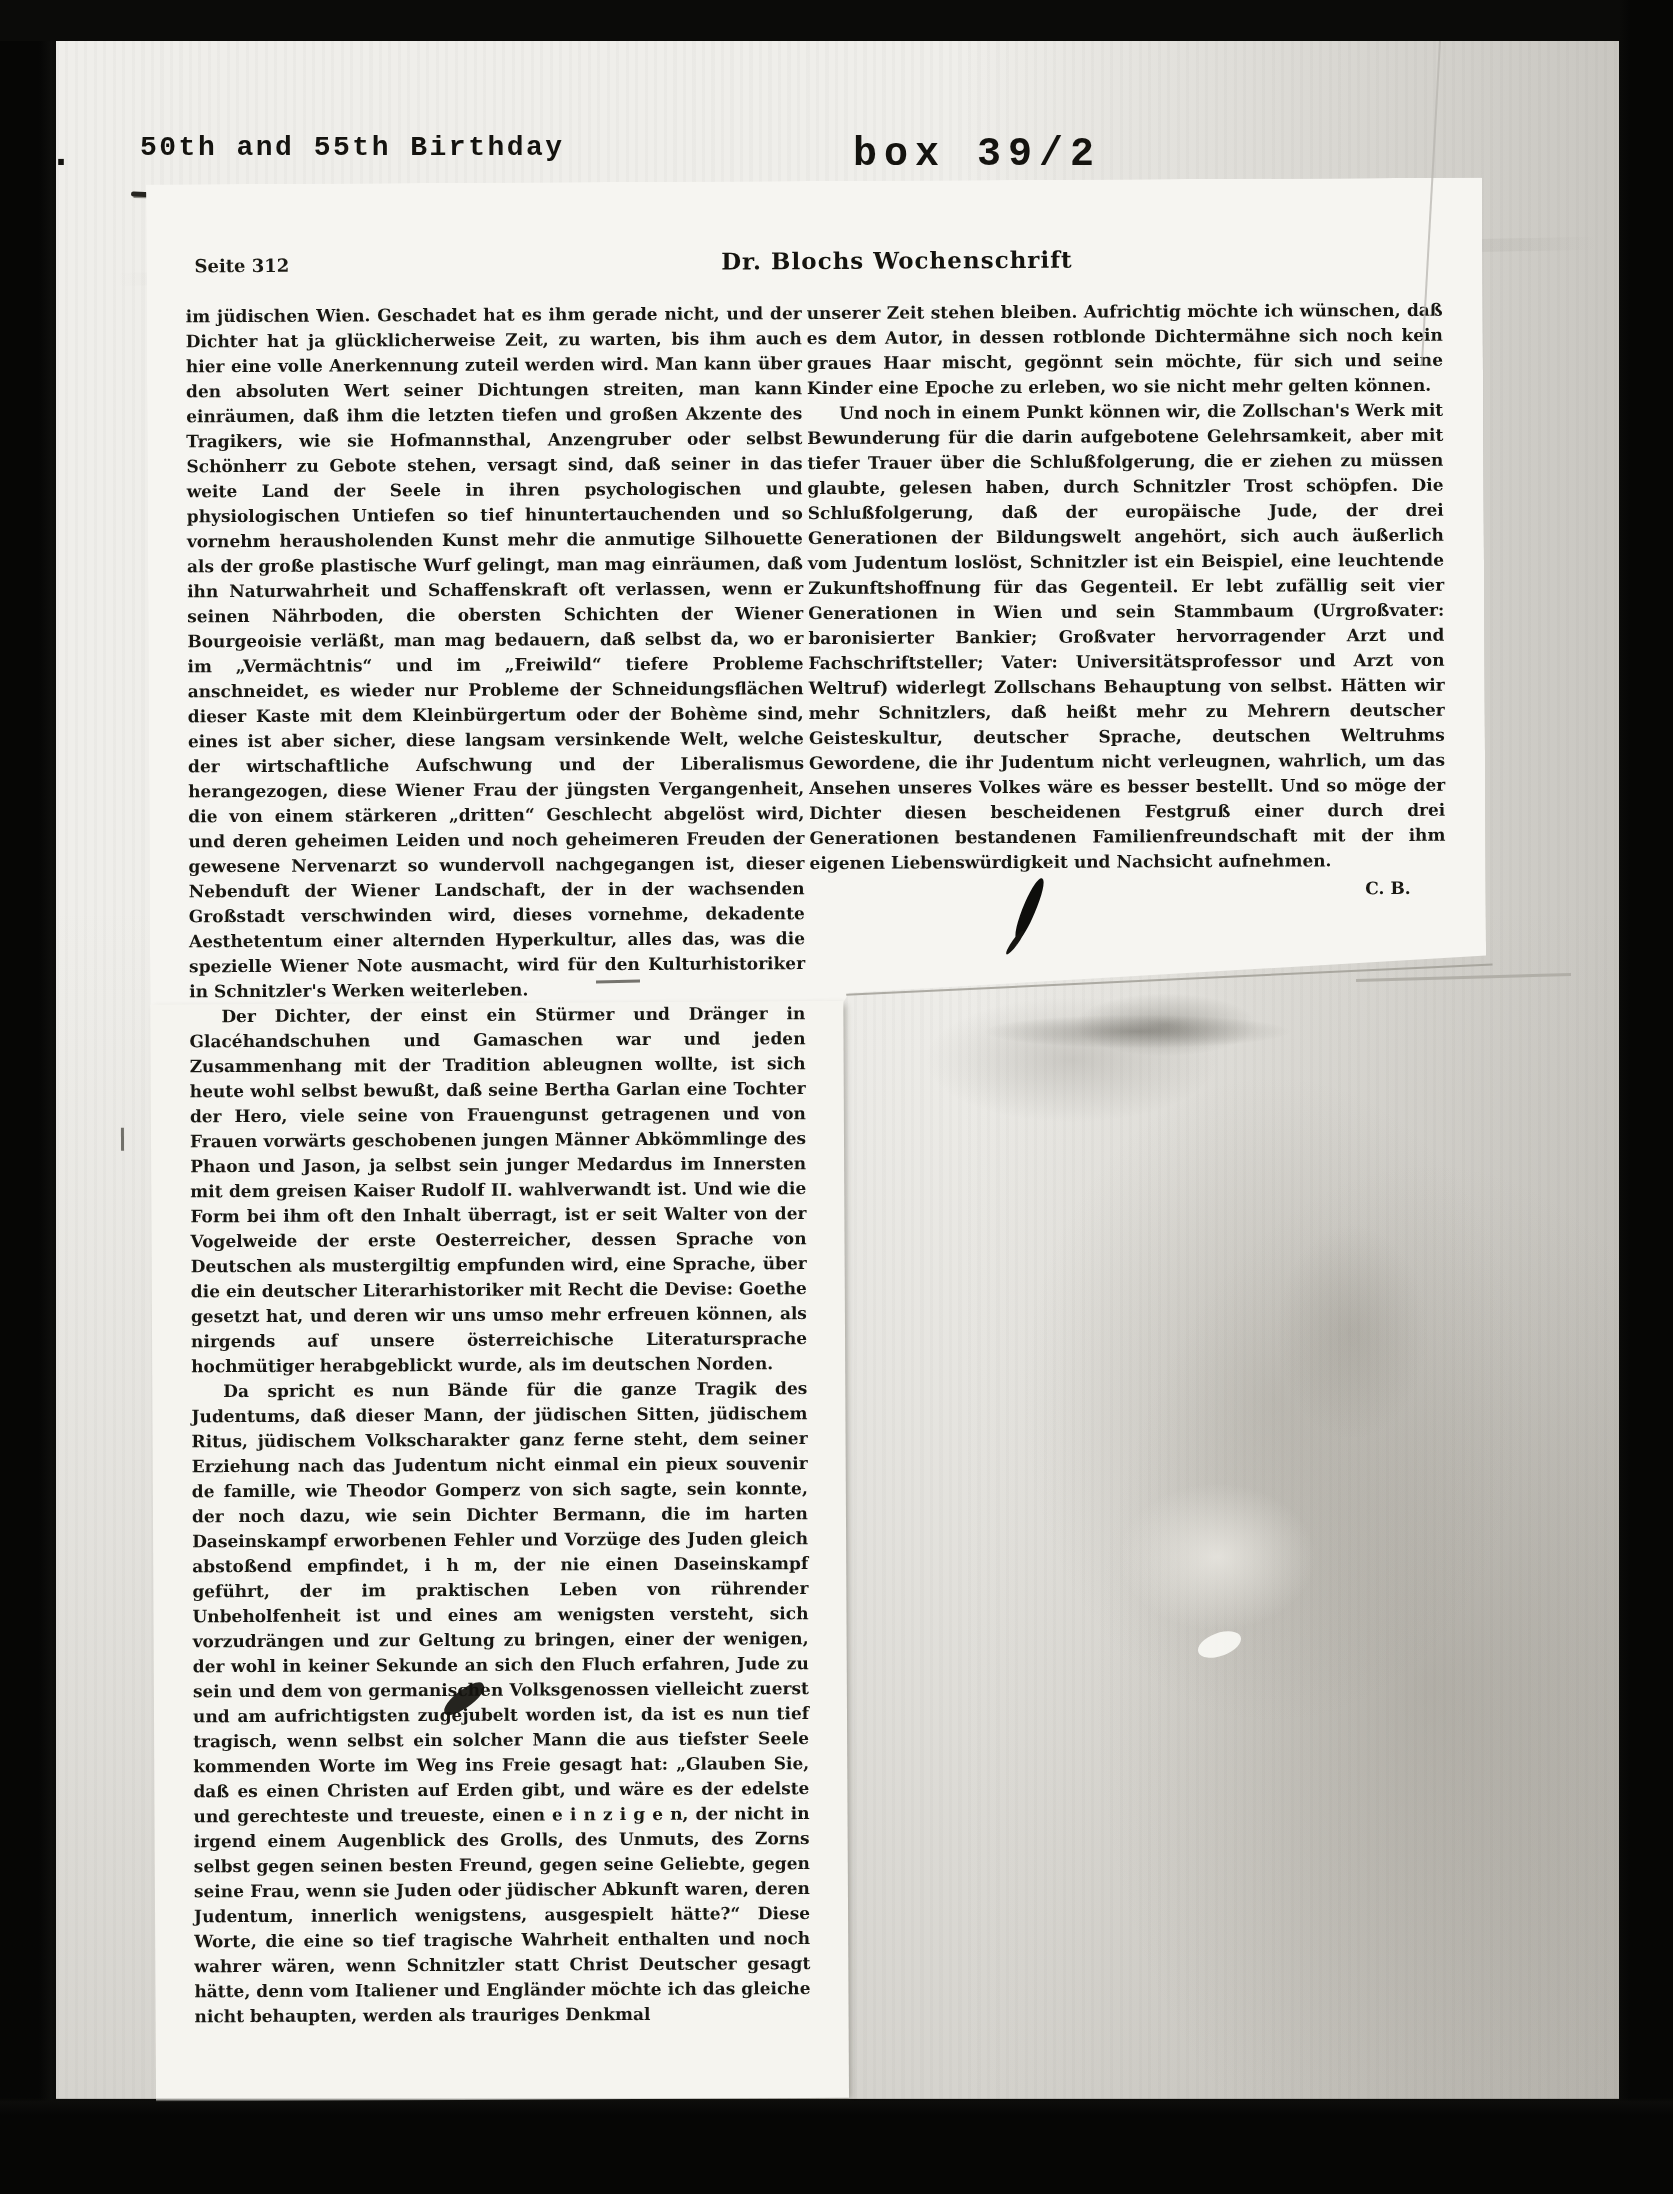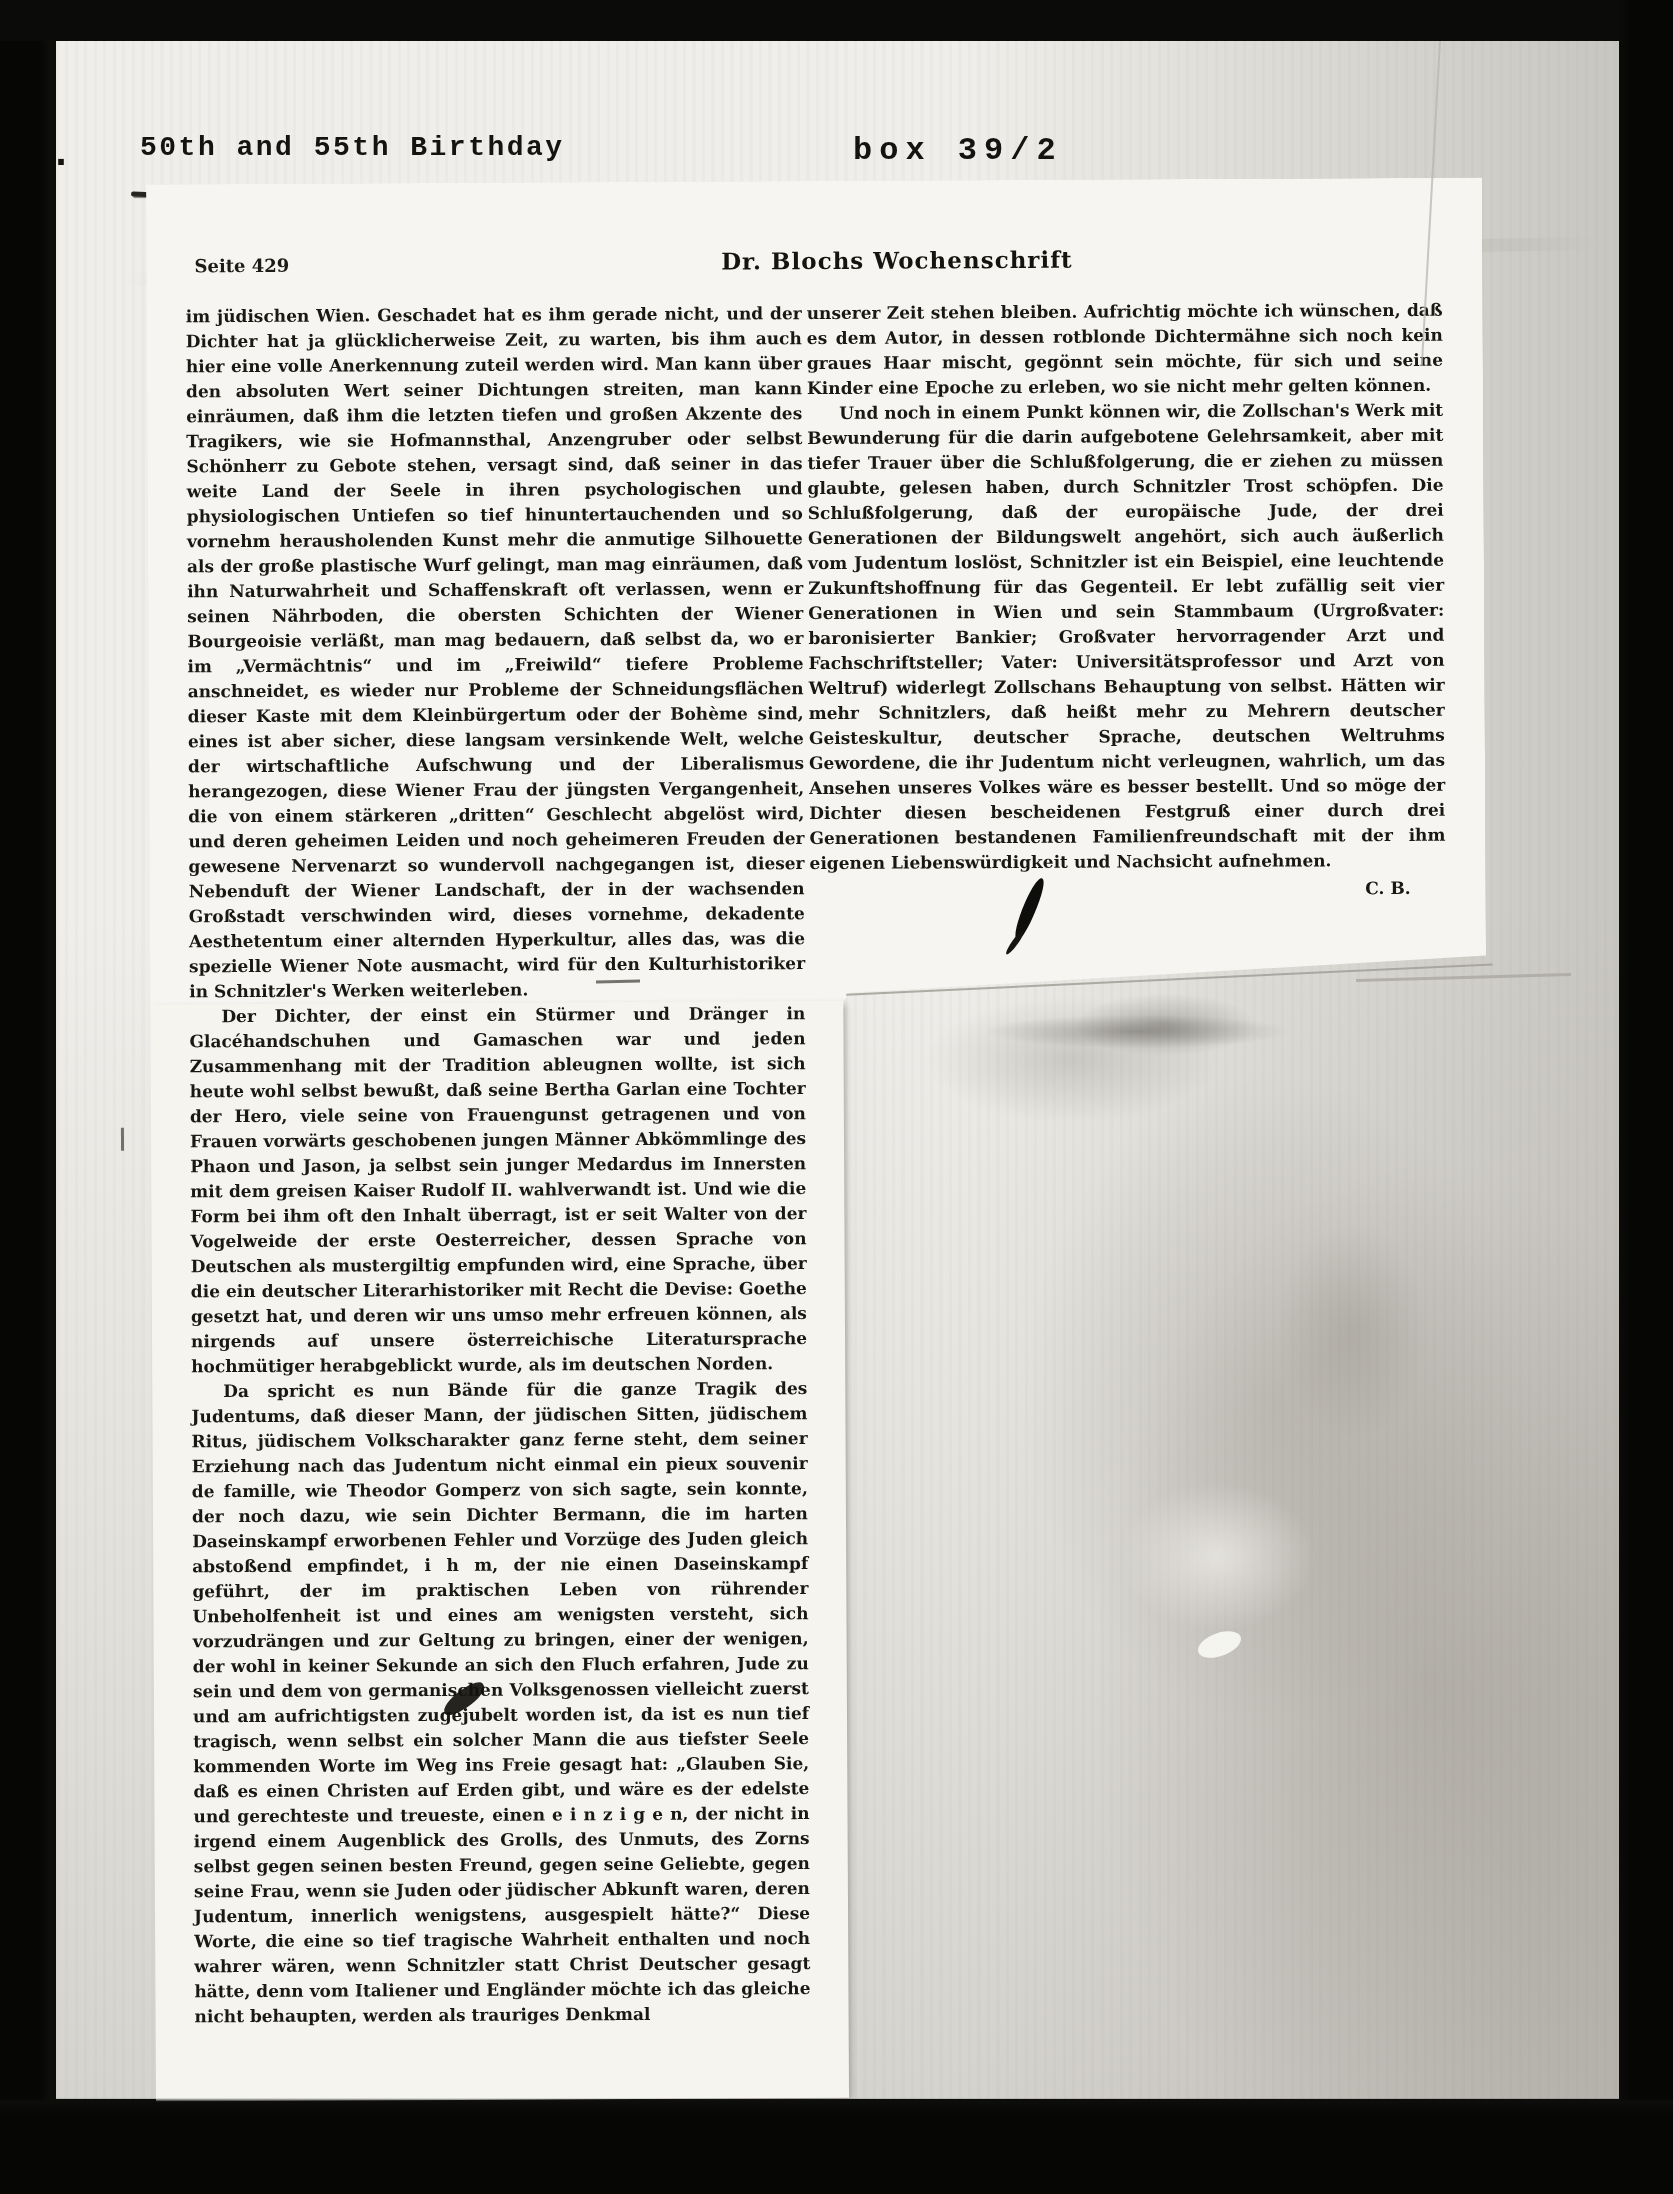--- a/index.html
+++ b/index.html
@@ -15,21 +15,21 @@
       radial-gradient(ellipse 130px 45px at 71% 47.8%, rgba(60,58,50,0.28), transparent 70%),
       linear-gradient(90deg, transparent 58%, rgba(135,130,119,0.14) 74%, rgba(110,105,95,0.30) 100%),
       linear-gradient(180deg, transparent 42%, rgba(140,135,124,0.12) 72%, rgba(120,115,104,0.22) 100%),
       repeating-linear-gradient(90deg, rgba(0,0,0,0.018) 0 3px, transparent 3px 9.5px);
   }
   
   .hdr{position:absolute;top:80px;left:0;width:100%;height:80px;color:#14130f;
        font-family:"Liberation Mono",monospace;font-weight:bold;}
   .hdr .pgnum{position:absolute;left:-44px;top:11px;font-size:40px;letter-spacing:13px;}
   .hdr .title{position:absolute;left:84px;top:11px;font-size:28px;letter-spacing:2.5px;white-space:nowrap;}
-  .hdr .box{position:absolute;left:797px;top:11px;font-size:32px;letter-spacing:7px;white-space:nowrap;}
+  .hdr .box{position:absolute;left:797px;top:11px;font-size:40px;letter-spacing:7px;white-space:nowrap;}
   .hdr svg{position:absolute;left:75px;top:59px;}
   .streak{position:absolute;height:13px;border-radius:6px;}
   .streak.s1{left:60px;top:226px;width:1211px;transform:rotate(-0.55deg);
     background:linear-gradient(90deg,transparent,rgba(70,67,59,0.16) 25%,rgba(70,67,59,0.26) 60%,rgba(70,67,59,0.12) 85%,transparent);}
   .streak.s2{left:741px;top:204px;width:801px;transform:rotate(-1.2deg);
     background:linear-gradient(90deg,transparent,rgba(70,67,59,0.14) 40%,rgba(70,67,59,0.05) 90%,transparent);}
   
   .clipping{position:absolute;left:95px;top:140px;width:1336px;height:1917px;transform:rotate(-0.3deg);}
   .clip-bg-top{position:absolute;left:0;top:0;width:1336px;height:823px;background:#f6f5f1;
     clip-path:polygon(0 0,100% 0,100% 778px,52.3% 812px,51.8% 823px,0 823px);}
@@ -95,21 +95,21 @@
       </svg>
     </div>
 
     <div class="streak s1"></div>
     <div class="streak s2"></div>
 
     <div class="clipping">
       <div class="clip-bg-top"></div>
       <div class="clip-bg-left"></div>
 
-      <div class="clip-hdr-label">Seite 429</div>
+      <div class="clip-hdr-label">Seite 312</div>
       <div class="clip-masthead">Dr. Blochs Wochenschrift</div>
 
       <div class="col col-left">
           <p class="para">im jüdischen Wien. Geschadet hat es ihm gerade nicht, und der Dichter hat ja glücklicherweise Zeit, zu warten, bis ihm auch hier eine volle Anerkennung zuteil werden wird. Man kann über den absoluten Wert seiner Dichtungen streiten, man kann einräumen, daß ihm die letzten tiefen und großen Akzente des Tragikers, wie sie Hofmannsthal, Anzengruber oder selbst Schönherr zu Gebote stehen, versagt sind, daß seiner in das weite Land der Seele in ihren psychologischen und physiologischen Untiefen so tief hinuntertauchenden und so vornehm herausholenden Kunst mehr die anmutige Silhouette als der große plastische Wurf gelingt, man mag einräumen, daß ihn Naturwahrheit und Schaffenskraft oft verlassen, wenn er seinen Nährboden, die obersten Schichten der Wiener Bourgeoisie verläßt, man mag bedauern, daß selbst da, wo er im „Vermächtnis“ und im „Freiwild“ tiefere Probleme anschneidet, es wieder nur Probleme der Schneidungsflächen dieser Kaste mit dem Kleinbürgertum oder der Bohème sind, eines ist aber sicher, diese langsam versinkende Welt, welche der wirtschaftliche Aufschwung und der Liberalismus herangezogen, diese Wiener Frau der jüngsten Vergangenheit, die von einem stärkeren „dritten“ Geschlecht abgelöst wird, und deren geheimen Leiden und noch geheimeren Freuden der gewesene Nervenarzt so wundervoll nachgegangen ist, dieser Nebenduft der Wiener Landschaft, der in der wachsenden Großstadt verschwinden wird, dieses vornehme, dekadente Aesthetentum einer alternden Hyperkultur, alles das, was die spezielle Wiener Note ausmacht, wird für den Kulturhistoriker in Schnitzler's Werken weiterleben.</p>
           <p class="para">Der Dichter, der einst ein Stürmer und Dränger in Glacéhandschuhen und Gamaschen war und jeden Zusammenhang mit der Tradition ableugnen wollte, ist sich heute wohl selbst bewußt, daß seine Bertha Garlan eine Tochter der Hero, viele seine von Frauengunst getragenen und von Frauen vorwärts geschobenen jungen Männer Abkömmlinge des Phaon und Jason, ja selbst sein junger Medardus im Innersten mit dem greisen Kaiser Rudolf II. wahlverwandt ist. Und wie die Form bei ihm oft den Inhalt überragt, ist er seit Walter von der Vogelweide der erste Oesterreicher, dessen Sprache von Deutschen als mustergiltig empfunden wird, eine Sprache, über die ein deutscher Literarhistoriker mit Recht die Devise: Goethe gesetzt hat, und deren wir uns umso mehr erfreuen können, als nirgends auf unsere österreichische Literatursprache hochmütiger herabgeblickt wurde, als im deutschen Norden.</p>
           <p class="para">Da spricht es nun Bände für die ganze Tragik des Judentums, daß dieser Mann, der jüdischen Sitten, jüdischem Ritus, jüdischem Volkscharakter ganz ferne steht, dem seiner Erziehung nach das Judentum nicht einmal ein pieux souvenir de famille, wie Theodor Gomperz von sich sagte, sein konnte, der noch dazu, wie sein Dichter Bermann, die im harten Daseinskampf erworbenen Fehler und Vorzüge des Juden gleich abstoßend empfindet, i h m, der nie einen Daseinskampf geführt, der im praktischen Leben von rührender Unbeholfenheit ist und eines am wenigsten versteht, sich vorzudrängen und zur Geltung zu bringen, einer der wenigen, der wohl in keiner Sekunde an sich den Fluch erfahren, Jude zu sein und dem von germanischen Volksgenossen vielleicht zuerst und am aufrichtigsten zugejubelt worden ist, da ist es nun tief tragisch, wenn selbst ein solcher Mann die aus tiefster Seele kommenden Worte im Weg ins Freie gesagt hat: „Glauben Sie, daß es einen Christen auf Erden gibt, und wäre es der edelste und gerechteste und treueste, einen e i n z i g e n, der nicht in irgend einem Augenblick des Grolls, des Unmuts, des Zorns selbst gegen seinen besten Freund, gegen seine Geliebte, gegen seine Frau, wenn sie Juden oder jüdischer Abkunft waren, deren Judentum, innerlich wenigstens, ausgespielt hätte?“ Diese Worte, die eine so tief tragische Wahrheit enthalten und noch wahrer wären, wenn Schnitzler statt Christ Deutscher gesagt hätte, denn vom Italiener und Engländer möchte ich das gleiche nicht behaupten, werden als trauriges Denkmal</p>
         </div>
 
       <div class="col col-right">
         <div>

